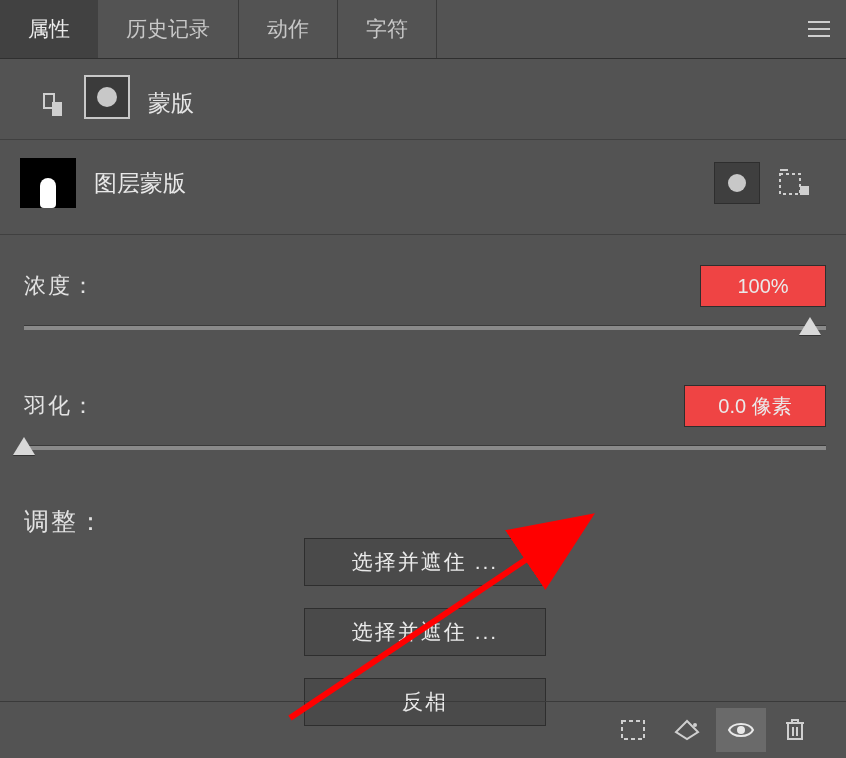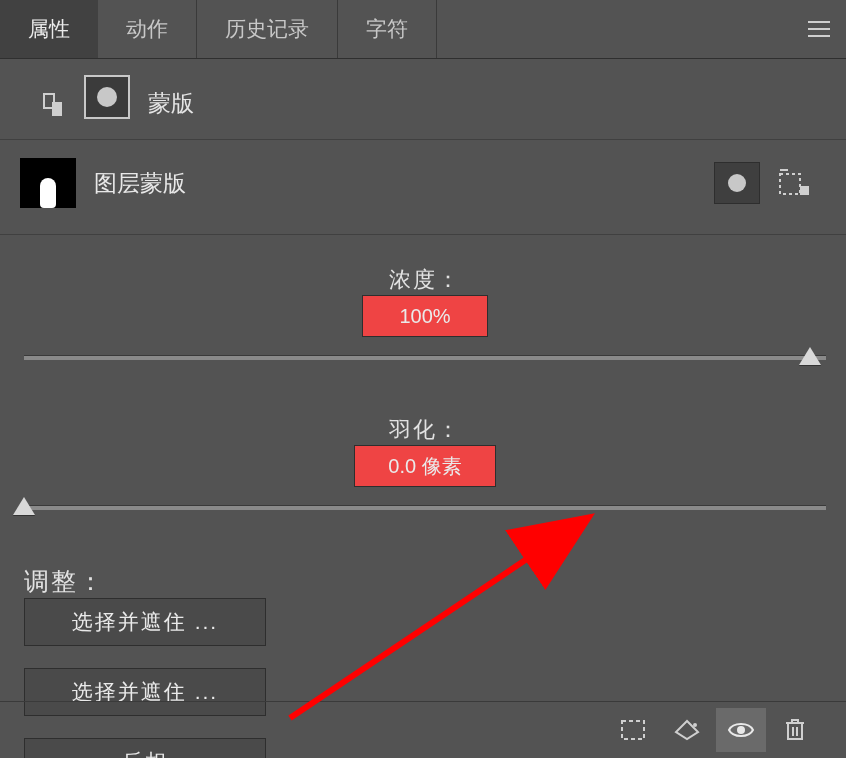--- a/index.html
+++ b/index.html
@@ -21,47 +21,47 @@
   .layer-row{display:flex;align-items:center;padding:18px 32px 26px 20px;border-bottom:1px solid #404040;}
   .layer-thumb{width:56px;height:50px;background:#000;display:flex;align-items:flex-end;justify-content:center;margin-right:18px;}
   .layer-thumb .shape{width:16px;height:30px;background:#fff;border-radius:8px 8px 4px 4px;}
   .layer-name{font-size:23px;flex:1;}
   .layer-right{display:flex;gap:14px;align-items:center;}
   .sq-btn{width:44px;height:40px;border:1px solid #2e2e2e;background:#3f3f3f;display:flex;align-items:center;justify-content:center;cursor:pointer;}
   .sq-btn .dot{width:18px;height:18px;border-radius:50%;background:#c8c8c8;}
   .vec-btn{width:40px;height:40px;display:flex;align-items:center;justify-content:center;cursor:pointer;}
   
   .controls{padding:30px 20px 0 24px;}
-  .ctrl-row{display:flex;align-items:center;margin-bottom:8px;flex-direction:column;}
+  .ctrl-row{display:flex;align-items:center;margin-bottom:8px;}
   .ctrl-label{font-size:22px;flex:1;color:#e2e2e2;letter-spacing:2px;}
   .value-box{height:40px;min-width:96px;padding:0 14px;border:1px solid #2e2e2e;background:#ef4444;display:flex;align-items:center;justify-content:center;font-size:20px;color:#eaeaea;}
   .slider-wrap{position:relative;height:26px;margin-bottom:44px;}
   .slider-track{position:absolute;left:0;right:0;top:10px;height:4px;background:#8a8a8a;border-top:1px solid #3a3a3a;}
   .slider-thumb{position:absolute;top:2px;width:0;height:0;border-left:11px solid transparent;border-right:11px solid transparent;border-bottom:18px solid #d8d8d8;filter:drop-shadow(0 1px 0 #333);cursor:pointer;}
   
   .refine-label{font-size:25px;color:#e2e2e2;letter-spacing:2px;margin-bottom:0;}
-  .refine-block{display:flex;justify-content:flex-start;}
+  .refine-block{display:flex;justify-content:center;}
   .refine-col{display:flex;flex-direction:column;gap:22px;}
   .refine-btn{width:240px;height:46px;border:1px solid #2e2e2e;background:#4a4a4a;display:flex;align-items:center;justify-content:center;font-size:21px;color:#eaeaea;letter-spacing:2px;cursor:pointer;}
   
   .btm-bar{position:absolute;bottom:0;left:0;right:0;height:56px;border-top:1px solid #3a3a3a;display:flex;align-items:center;justify-content:flex-end;padding-right:26px;gap:4px;}
   .btm-btn{width:50px;height:44px;display:flex;align-items:center;justify-content:center;cursor:pointer;}
   .btm-btn.active{background:#6a6a6a;}
   
   .arrow{position:absolute;pointer-events:none;}
 </style>
 </head>
 <body>
 
 <div class="panel">
 
   <div class="tabbar">
     <div class="tab active">属性</div>
+    <div class="tab">历史记录</div>
     <div class="tab">动作</div>
-    <div class="tab">历史记录</div>
     <div class="tab">字符</div>
     <div class="tab-spacer"></div>
     <div class="menu-btn">
       <svg width="24" height="18" viewBox="0 0 24 18">
           <path d="M1 2h22M1 9h22M1 16h22" stroke-width="2" fill="none"></path>
         </svg>
     </div>
   </div>
 
   <div class="mask-header">

